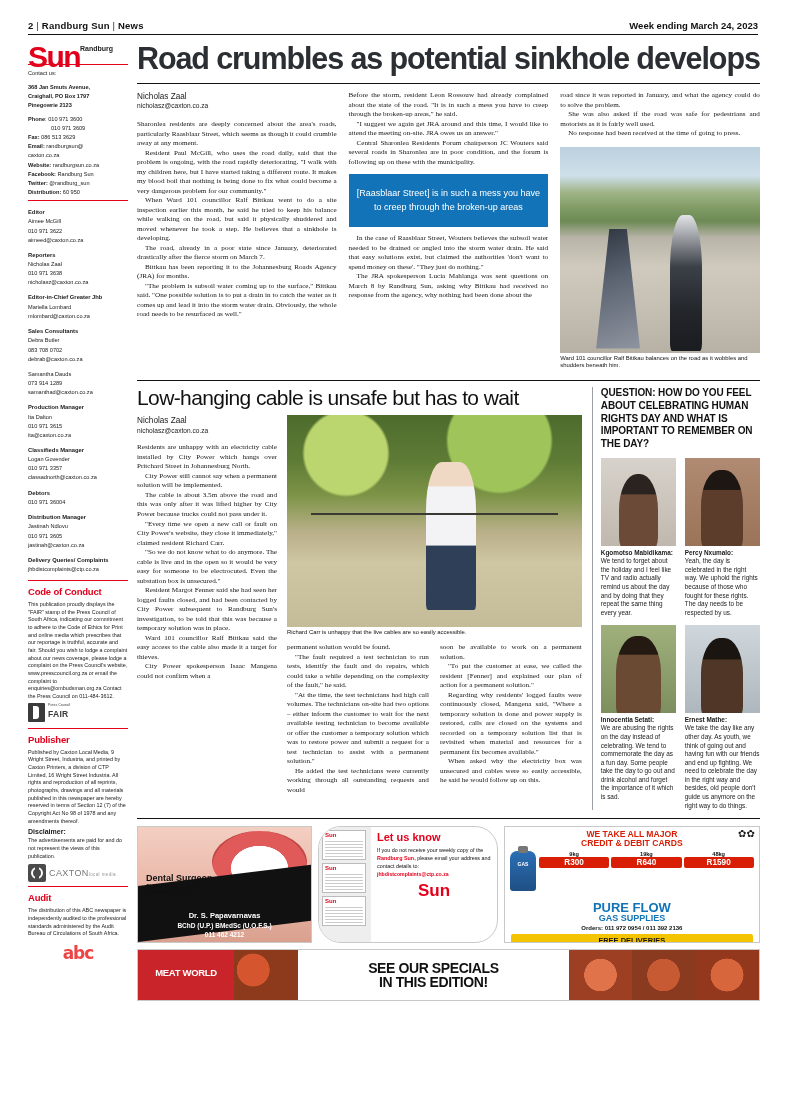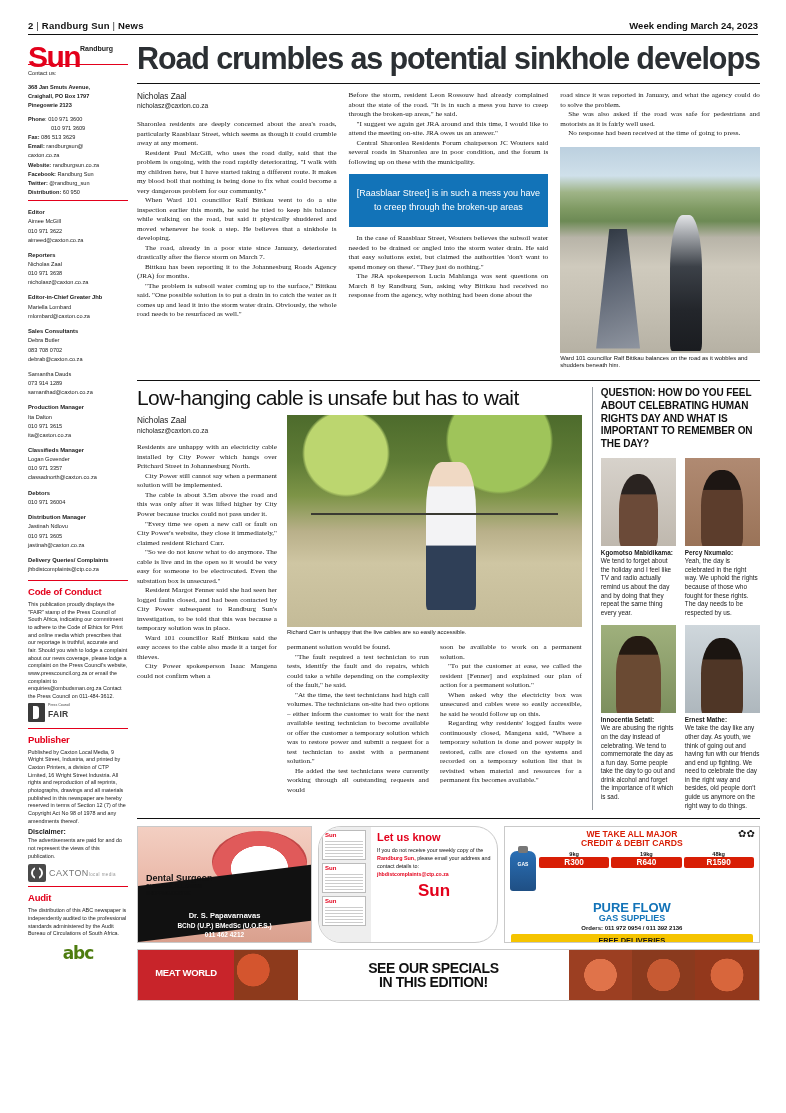--- a/index.html
+++ b/index.html
@@ -61,21 +61,21 @@
   .fair-txt{font-size:8.5px;font-weight:700;color:#3b3b3b;letter-spacing:.3px;}
   .fair-txt small{display:block;font-size:3.6px;font-weight:400;letter-spacing:0;line-height:1;}
 
   .caxton-row{display:flex;align-items:center;gap:3px;margin:4px 0 2px;}
   .caxton-mark{width:18px;height:18px;background:#4a4a4a;border-radius:2px;position:relative;}
   .caxton-mark:before{content:"";position:absolute;inset:3px;border:2px solid #fff;border-radius:50%;}
   .caxton-mark:after{content:"";position:absolute;left:7px;top:1px;width:4px;height:16px;background:#4a4a4a;}
   .caxton-name{font-size:9px;color:#777;letter-spacing:.4px;}
   .caxton-name em{font-style:normal;font-size:4.5px;color:#999;}
 
-  .abc-logo{font-size:17px;font-weight:700;color:#4d7c0f;letter-spacing:-1px;text-align:center;margin-top:3px;font-family:"DejaVu Sans",sans-serif;}
+  .abc-logo{font-size:17px;font-weight:700;color:#ef4444;letter-spacing:-1px;text-align:center;margin-top:3px;font-family:"DejaVu Sans",sans-serif;}
 
   
   .headline-row { display: flex; align-items: flex-start; gap: 10px; border-bottom:none;}
   .headline {
     font-family: "Liberation Sans Narrow", "Liberation Sans", sans-serif;
     font-weight: 700; font-size: 30.5px; line-height: 1.02;
     letter-spacing: -1.1px; color: #2b2f33; white-space: nowrap;
   }
   .hl-rule { border-top: 1.2px solid #111; margin: 9px 0 7px 0; }
 
@@ -440,22 +440,22 @@
               <div class="two-col">
                 <div class="art" style="flex:1">
                   <p class="first">permanent solution would be found.</p>
                   <p>"The fault required a test technician to run tests, identify the fault and do repairs, which could take a while depending on the complexity of the fault," he said.</p>
                   <p>"At the time, the test technicians had high call volumes. The technicians on-site had two options – either inform the customer to wait for the next available testing technician to become available or offer the customer a temporary solution which was to restore power and submit a request for a test technician to assist with a permanent solution."</p>
                   <p>He added the test technicians were currently working through all outstanding requests and would</p>
                 </div>
                 <div class="art" style="flex:1">
                   <p class="first">soon be available to work on a permanent solution.</p>
                   <p>"To put the customer at ease, we called the resident [Fenner] and explained our plan of action for a permanent solution."</p>
+                  <p>Regarding why residents' logged faults were continuously closed, Mangena said, "Where a temporary solution is done and power supply is restored, calls are closed on the systems and recorded on a temporary solution list that is revisited when material and resources for a permanent fix becomes available."</p>
                   <p>When asked why the electricity box was unsecured and cables were so easily accessible, he said he would follow up on this.</p>
-                  <p>Regarding why residents' logged faults were continuously closed, Mangena said, "Where a temporary solution is done and power supply is restored, calls are closed on the systems and recorded on a temporary solution list that is revisited when material and resources for a permanent fix becomes available."</p>
                 </div>
               </div>
             </div>
           </div>
         </div>
 
         <div class="vox">
           <div class="q">QUESTION:  HOW DO YOU FEEL ABOUT CELEBRATING HUMAN RIGHTS DAY AND WHAT IS IMPORTANT TO REMEMBER ON THE DAY?</div>
           <div class="vox-grid">
             <div>

